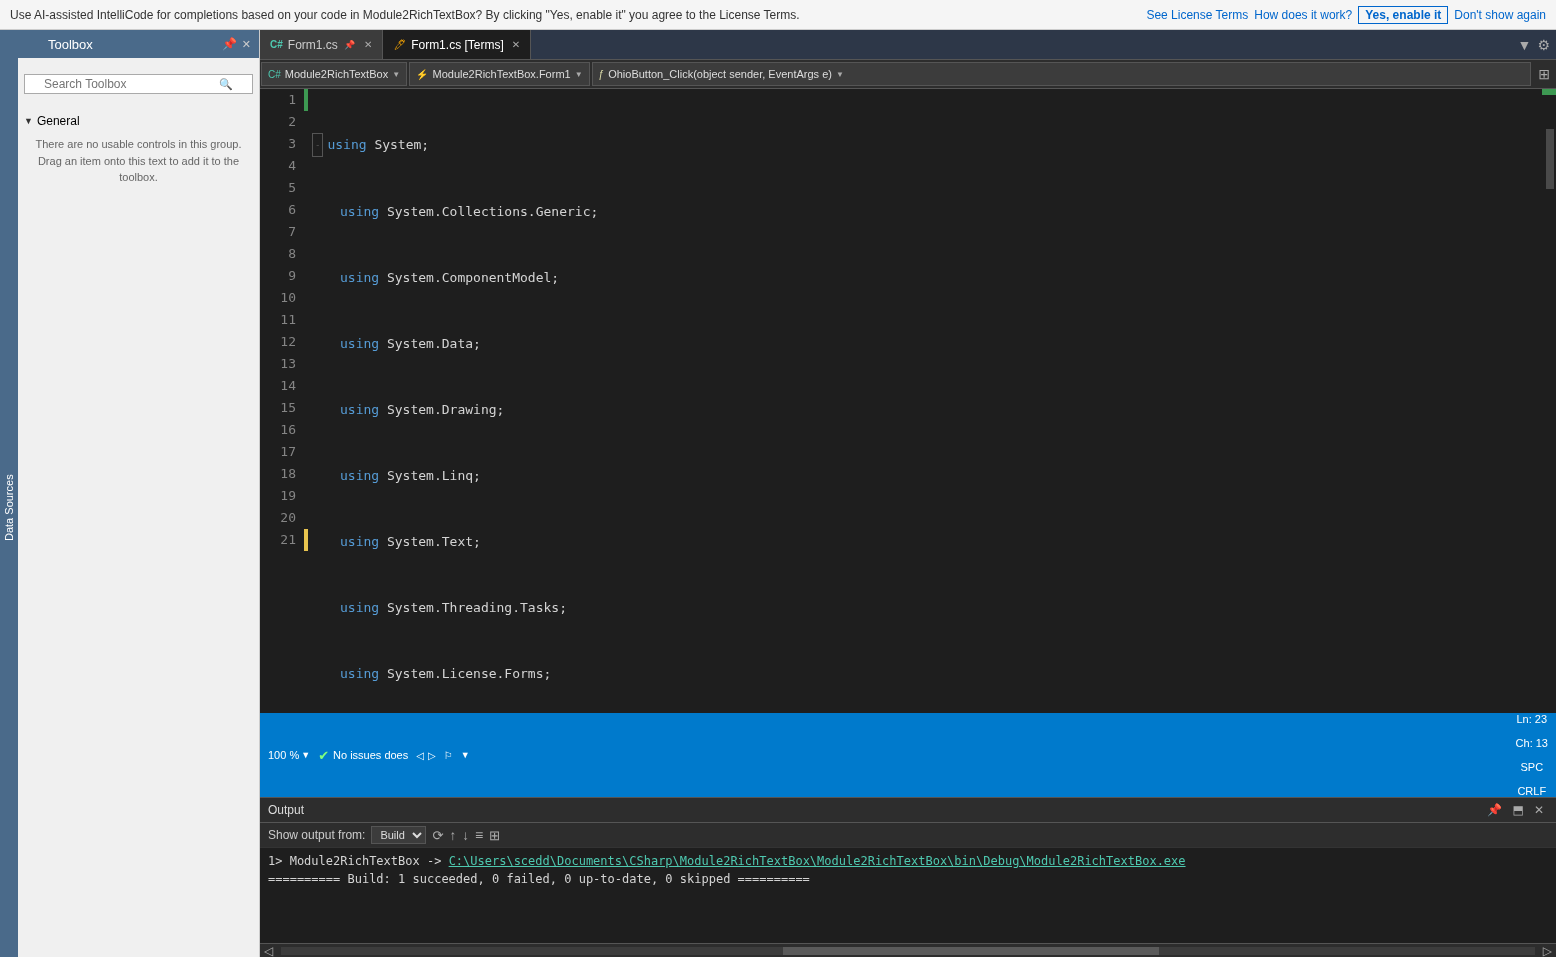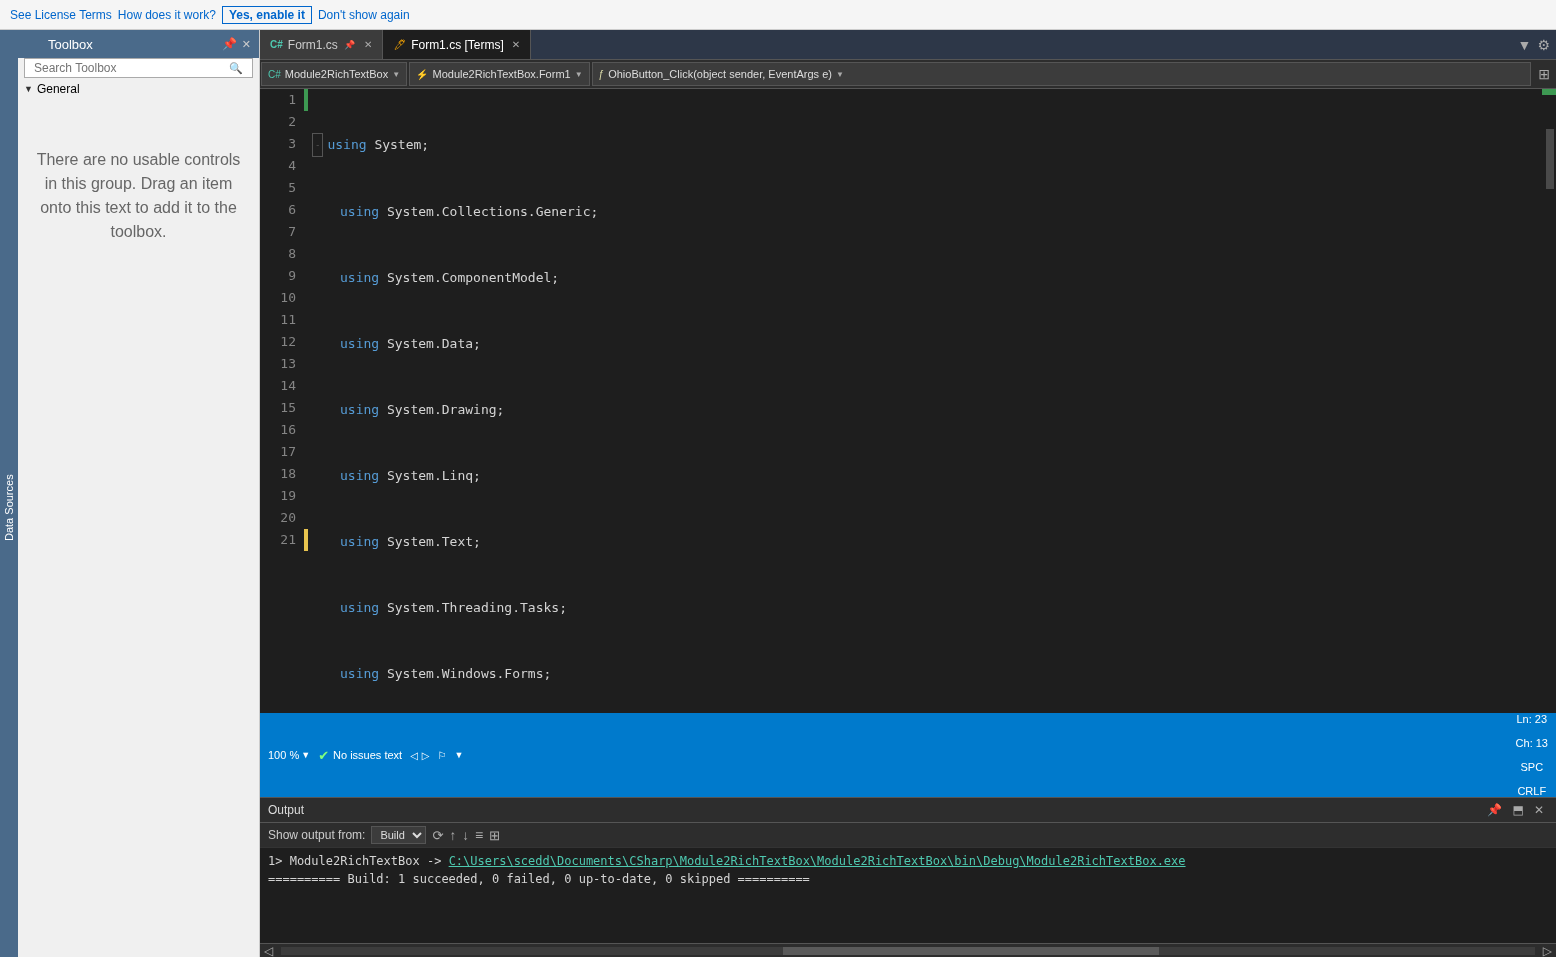--- a/index.html
+++ b/index.html
@@ -101,22 +101,22 @@
       display: flex;
       flex-direction: column;
       flex: 1;
     }
 
     .search-box {
       display: flex;
       align-items: center;
       background: white;
       border: 1px solid #aaa;
-      margin: 0 6px;
-      padding: 2px 9px;
+      margin: 16px 6px;
+      padding: 2px 19px;
     }
     .search-box input {
       border: none;
       outline: none;
       flex: 1;
       font-size: 12px;
       color: #999;
       background: transparent;
     }
     .search-box .search-icon {
@@ -135,24 +135,23 @@
       padding: 2px 0;
       font-size: 12px;
     }
     .toolbox-group-header .triangle {
       font-size: 9px;
       color: #333;
     }
     .toolbox-group-content {
       padding: 6px 8px;
       color: #666;
-      font-size: 16px;
+      font-size: 11px;
       text-align: center;
       line-height: 1.5;
-      margin-top: 44px;
     }
 
     
     .editor-area {
       flex: 1;
       display: flex;
       flex-direction: column;
       overflow: hidden;
     }
 
@@ -446,20 +445,21 @@
       right: 0;
       width: 14px;
       height: 6px;
       background: #3d9952;
     }
   </style>
 </head>
 <body>
 
 <div class="intellicode-banner">
+  <span class="banner-text">Use AI-assisted IntelliCode for completions based on your code in Module2RichTextBox?  By clicking "Yes, enable it" you agree to the License Terms.</span>
   <a>See License Terms</a>
   <a>How does it work?</a>
   <a style="font-weight:bold; border:1px solid #0066cc; padding:1px 6px;">Yes, enable it</a>
   <a>Don't show again</a>
 </div>
 
 <div class="main-layout">
 
   <div class="toolbox-panel">
     <div class="toolbox-header">
@@ -583,21 +583,21 @@
 
         <div class="code-col">
           <div class="code-line"><span class="collapse-btn">-</span><span class="kw">using</span><span> System;</span></div>
           <div class="code-line"><span style="display:inline-block;width:28px;"></span><span class="kw">using</span><span> System.Collections.Generic;</span></div>
           <div class="code-line"><span style="display:inline-block;width:28px;"></span><span class="kw">using</span><span> System.ComponentModel;</span></div>
           <div class="code-line"><span style="display:inline-block;width:28px;"></span><span class="kw">using</span><span> System.Data;</span></div>
           <div class="code-line"><span style="display:inline-block;width:28px;"></span><span class="kw">using</span><span> System.Drawing;</span></div>
           <div class="code-line"><span style="display:inline-block;width:28px;"></span><span class="kw">using</span><span> System.Linq;</span></div>
           <div class="code-line"><span style="display:inline-block;width:28px;"></span><span class="kw">using</span><span> System.Text;</span></div>
           <div class="code-line"><span style="display:inline-block;width:28px;"></span><span class="kw">using</span><span> System.Threading.Tasks;</span></div>
-          <div class="code-line"><span style="display:inline-block;width:28px;"></span><span class="kw">using</span><span> System.Windows.Forms;</span></div>
+          <div class="code-line"><span style="display:inline-block;width:28px;"></span><span class="kw">using</span><span> System.License.Forms;</span></div>
           <div class="code-line">&nbsp;</div>
           
           
           
           
           
           
           
           
           
@@ -613,21 +613,21 @@
     </div>
 
     <div class="status-bar" style="background:#007acc;">
       <div class="status-left">
         <div class="status-zoom">
           <span>100 %</span>
           <span style="font-size:9px;">▼</span>
         </div>
         <div class="status-issues">
           <span class="status-check">✔</span>
-          <span>No issues text</span>
+          <span>No issues does</span>
         </div>
         <span style="font-size:10px;">◁</span>
         <span style="font-size:10px; margin-left:-4px;">▷</span>
         <span style="font-size:10px;">⚐</span>
         <span style="font-size:9px;">▼</span>
       </div>
       <div class="status-right">
         <span>Ln: 23</span>
         <span>Ch: 13</span>
         <span>SPC</span>

